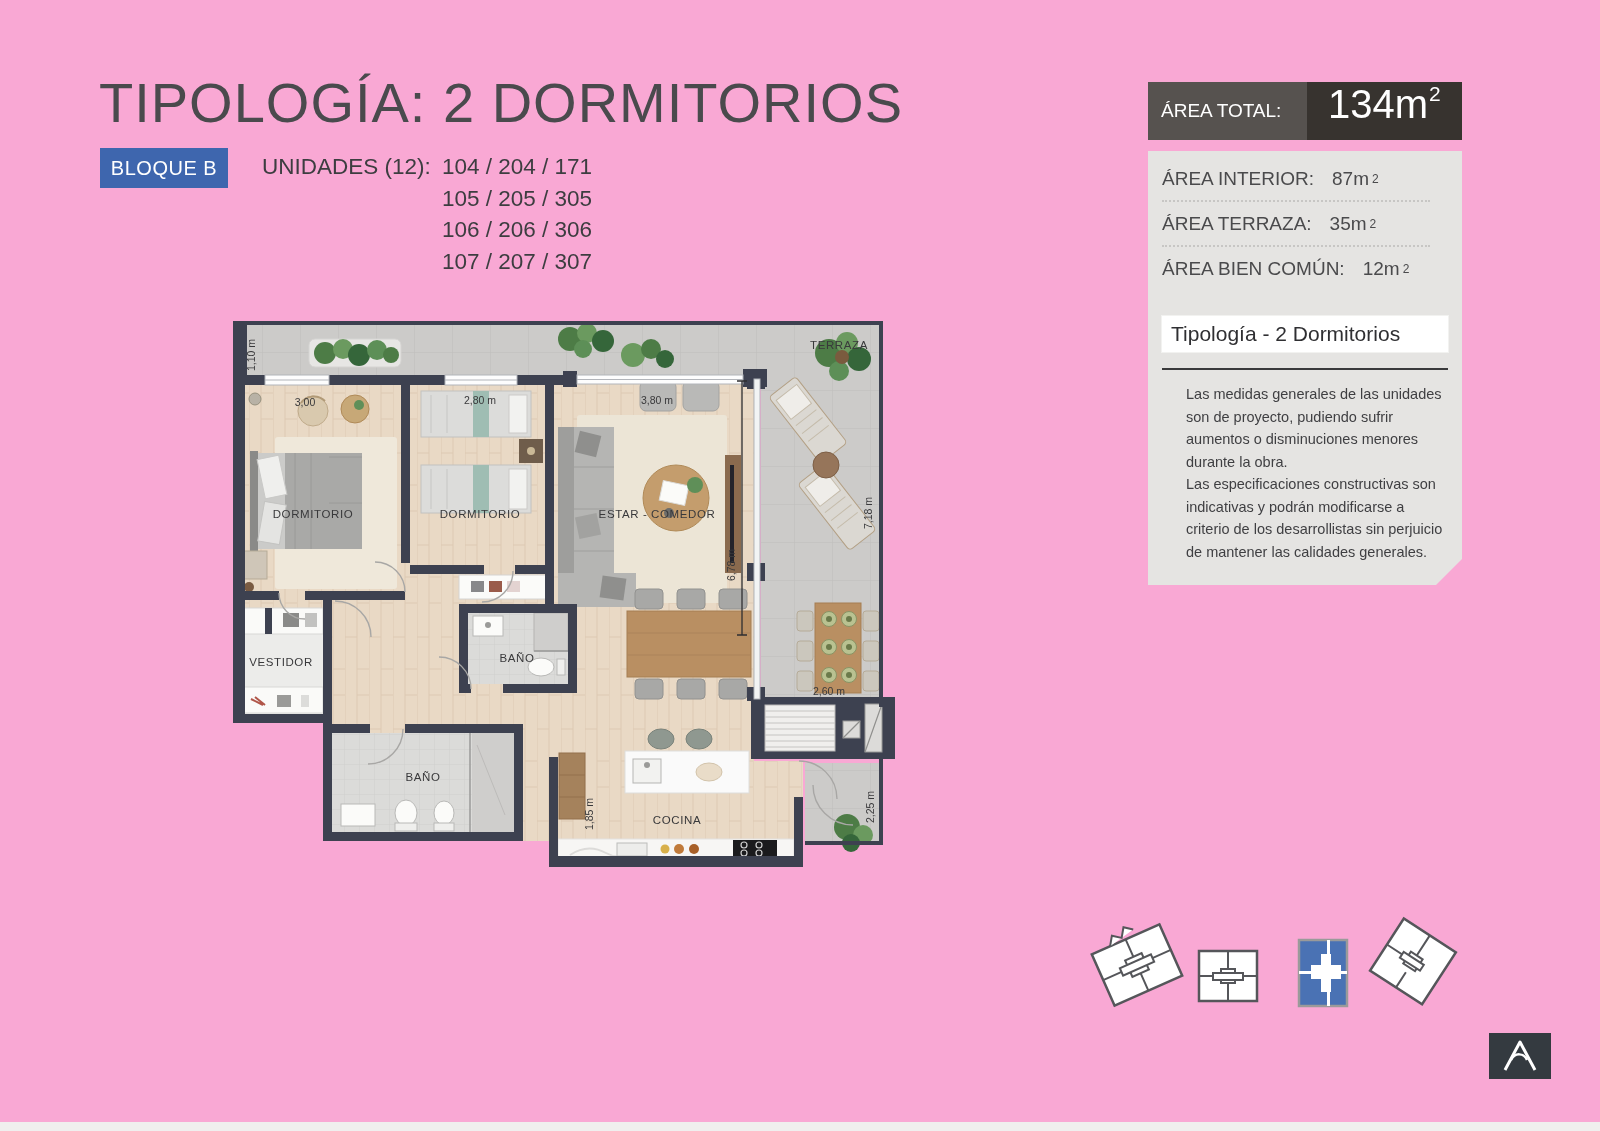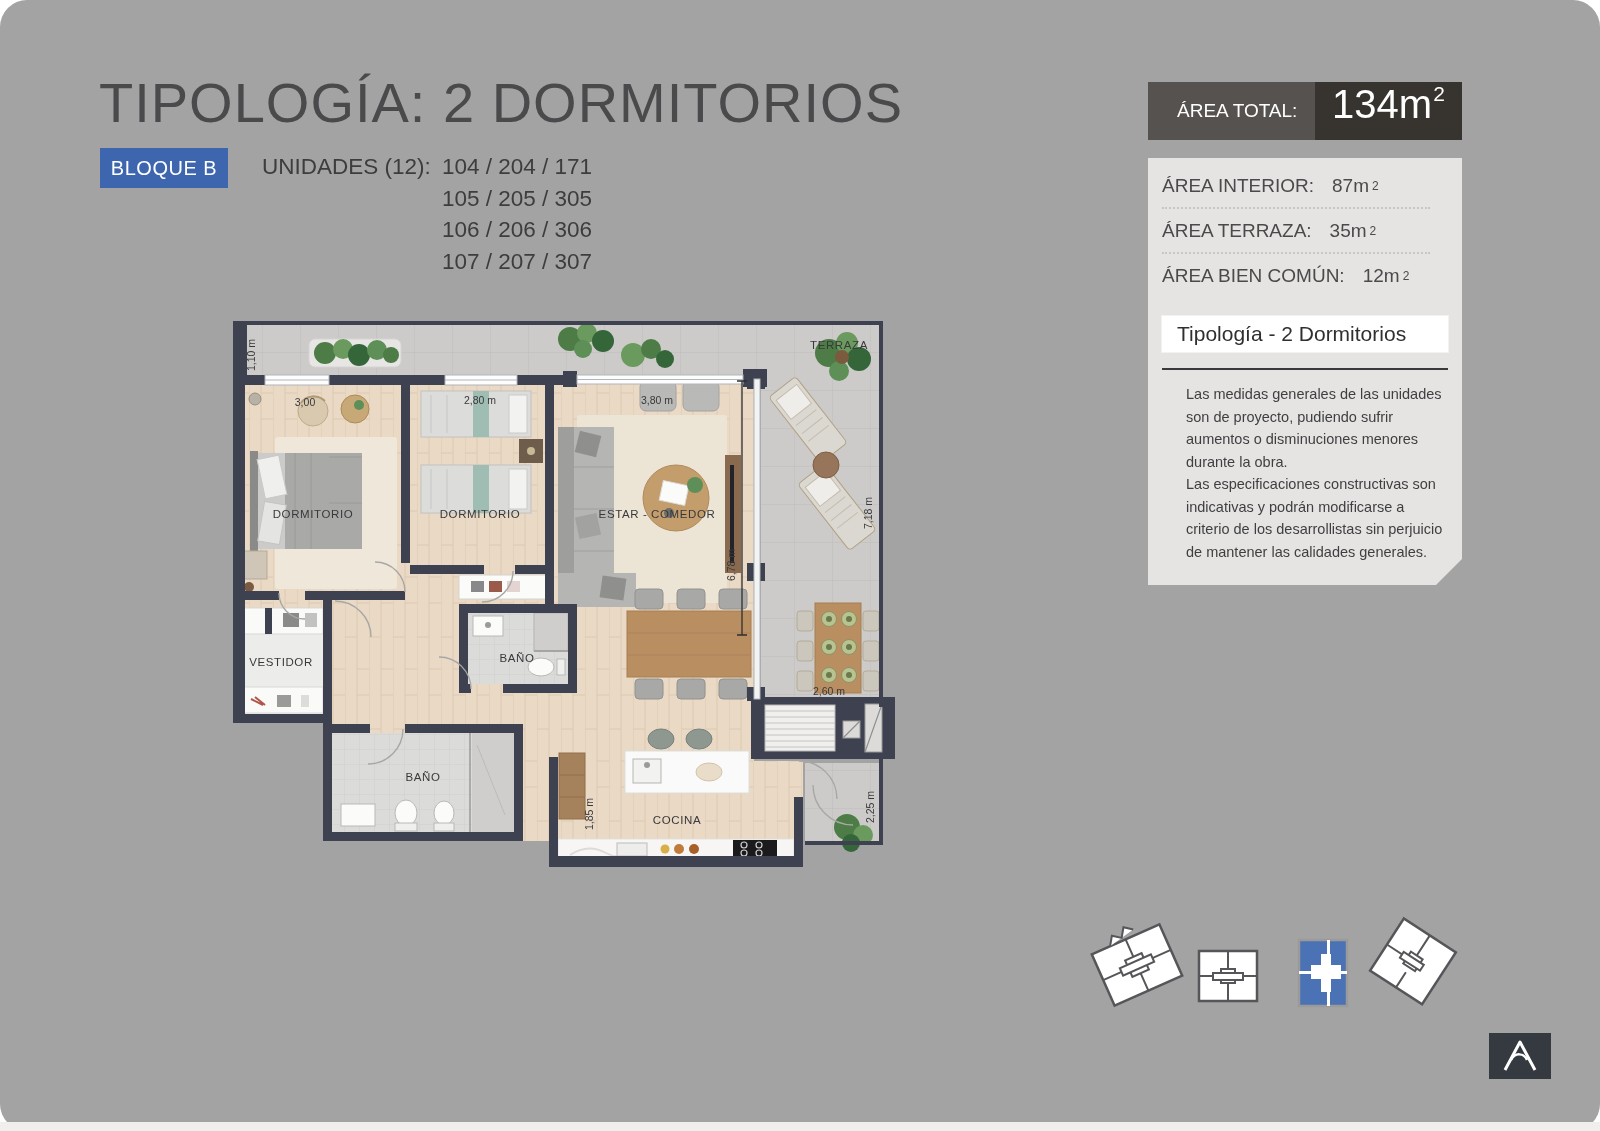--- a/index.html
+++ b/index.html
@@ -1,42 +1,42 @@
 <!DOCTYPE html>
 <html><head>
 <meta charset="utf-8">
 <style>
   html,body{margin:0;padding:0;background:#ffffff;}
   body{width:1600px;height:1131px;position:relative;font-family:"Liberation Sans",sans-serif;overflow:hidden;}
-  .stage{position:absolute;inset:0;background:#a3a3a3;border-radius:27px;}
+  .stage{position:absolute;inset:0;background:#f9a8d4;}
 
   
   .page-title{position:absolute;left:99px;top:70px;font-size:56px;font-weight:300;color:#4a4a4d;letter-spacing:1px;white-space:nowrap;}
   .block-badge{position:absolute;left:100px;top:148px;width:128px;height:40px;background:#3e66ae;color:#fff;
     display:flex;align-items:center;justify-content:center;font-size:20px;letter-spacing:.5px;}
   .units{position:absolute;left:262px;top:151px;display:flex;font-size:22.5px;color:#3d3d40;line-height:31.5px;}
   .units-label{width:180px;white-space:nowrap;}
   .units-lines div{white-space:nowrap;}
 
   
   .area-panel{position:absolute;left:1148px;top:82px;width:314px;}
   .area-header{display:flex;height:58px;}
-  .area-header-left{width:152px;background:#56524f;color:#fff;display:flex;align-items:center;padding-left:29px;font-size:19px;text-align:right;}
+  .area-header-left{width:152px;background:#56524f;color:#fff;display:flex;align-items:center;padding-left:13px;font-size:19px;text-align:right;}
   .area-header-right{width:162px;background:#37332f;color:#fff;display:flex;align-items:flex-start;justify-content:center;font-size:40px;}
   .area-header-right sup{font-size:21px;margin-left:1px;}
-  .area-body{margin-top:18px;background:#e5e4e2;padding:6px 32px 10px 14px;}
+  .area-body{margin-top:11px;background:#e5e4e2;padding:6px 32px 10px 14px;}
   .area-row{display:flex;align-items:center;height:43px;font-size:19px;color:#4a4a4c;}
   .area-row + .area-row{border-top:2px dotted #c7c6c4;}
   .area-row .val{margin-left:18px;}
   .area-row sup{font-size:12px;margin-left:3px;}
 
   
   .info-box{position:absolute;left:1148px;top:300px;width:314px;background:#e5e4e2;padding:15px 13px 22px 13px;box-sizing:border-box;
     clip-path:polygon(0 0,100% 0,100% calc(100% - 26px),calc(100% - 26px) 100%,0 100%);}
-  .info-title{background:#ffffff;border:1px solid #f2f2f0;padding:6px 15px;font-size:21px;color:#2f2f32;}
+  .info-title{background:#ffffff;border:1px solid #f2f2f0;padding:6px 9px;font-size:21px;color:#2f2f32;}
   .info-divider{height:2px;background:#3a3a3c;margin:15px 1px 0 1px;}
   .info-text{margin-top:13px;font-size:14.5px;line-height:22.5px;color:#3f3f42;margin-left:25px;}
   .info-text p{margin:0;}
 
   
   .plan{position:absolute;left:225px;top:315px;width:680px;height:560px;}
   .plan svg{display:block;}
   .plan text{font-family:"Liberation Sans",sans-serif;fill:#39393b;}
   .room-label{font-size:11.5px;letter-spacing:.6px;}
   .dim-label{font-size:10.5px;}

